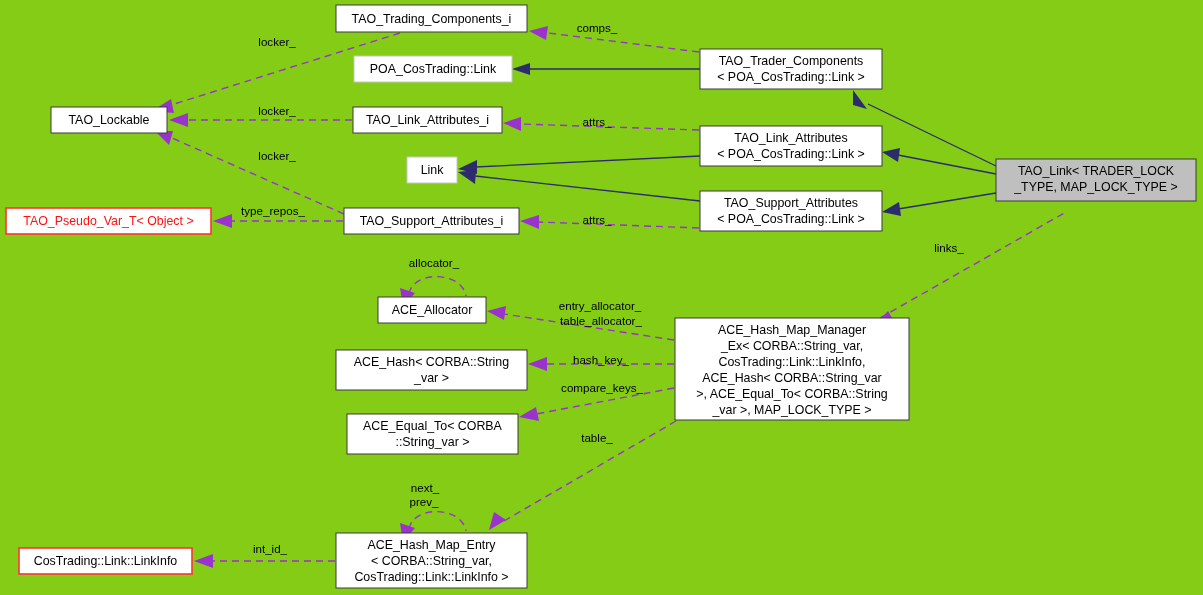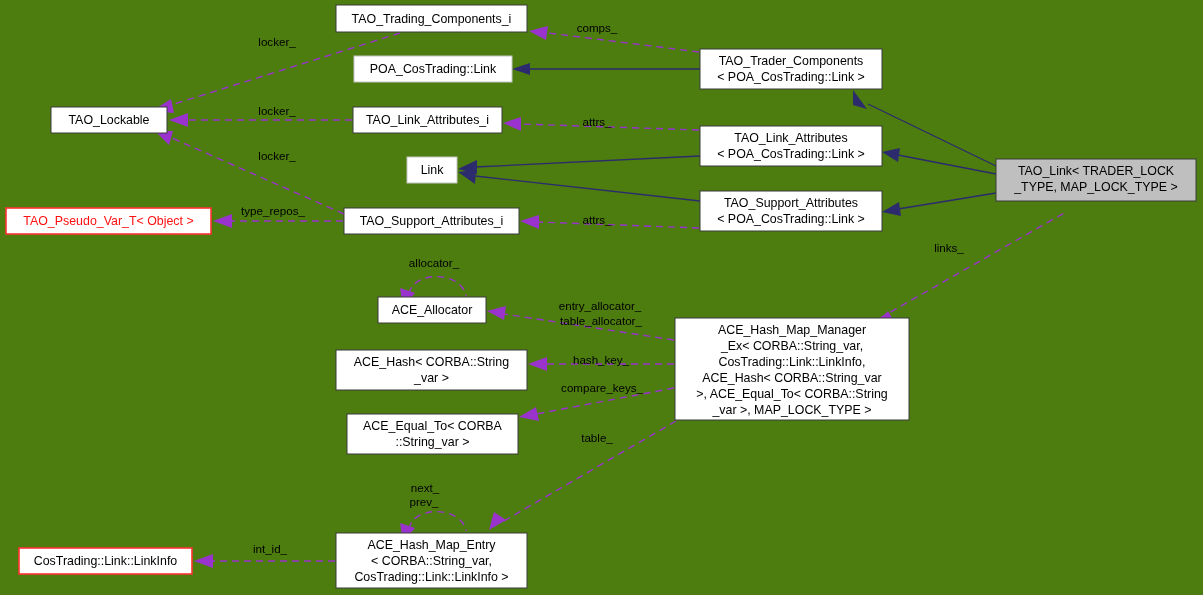--- a/index.html
+++ b/index.html
@@ -7,21 +7,21 @@
     padding: 0;
     background: #ffffff;
   }
   body {
     font-family: "Liberation Sans", sans-serif;
   }
   #diagram-root {
     position: relative;
     width: 1203px;
     height: 595px;
-    background: #4d7c0f;
+    background: #84cc16;
     overflow: hidden;
   }
   svg#uml-canvas {
     display: block;
     width: 1203px;
     height: 595px;
   }
   .node-box {
     stroke-width: 1;
   }

